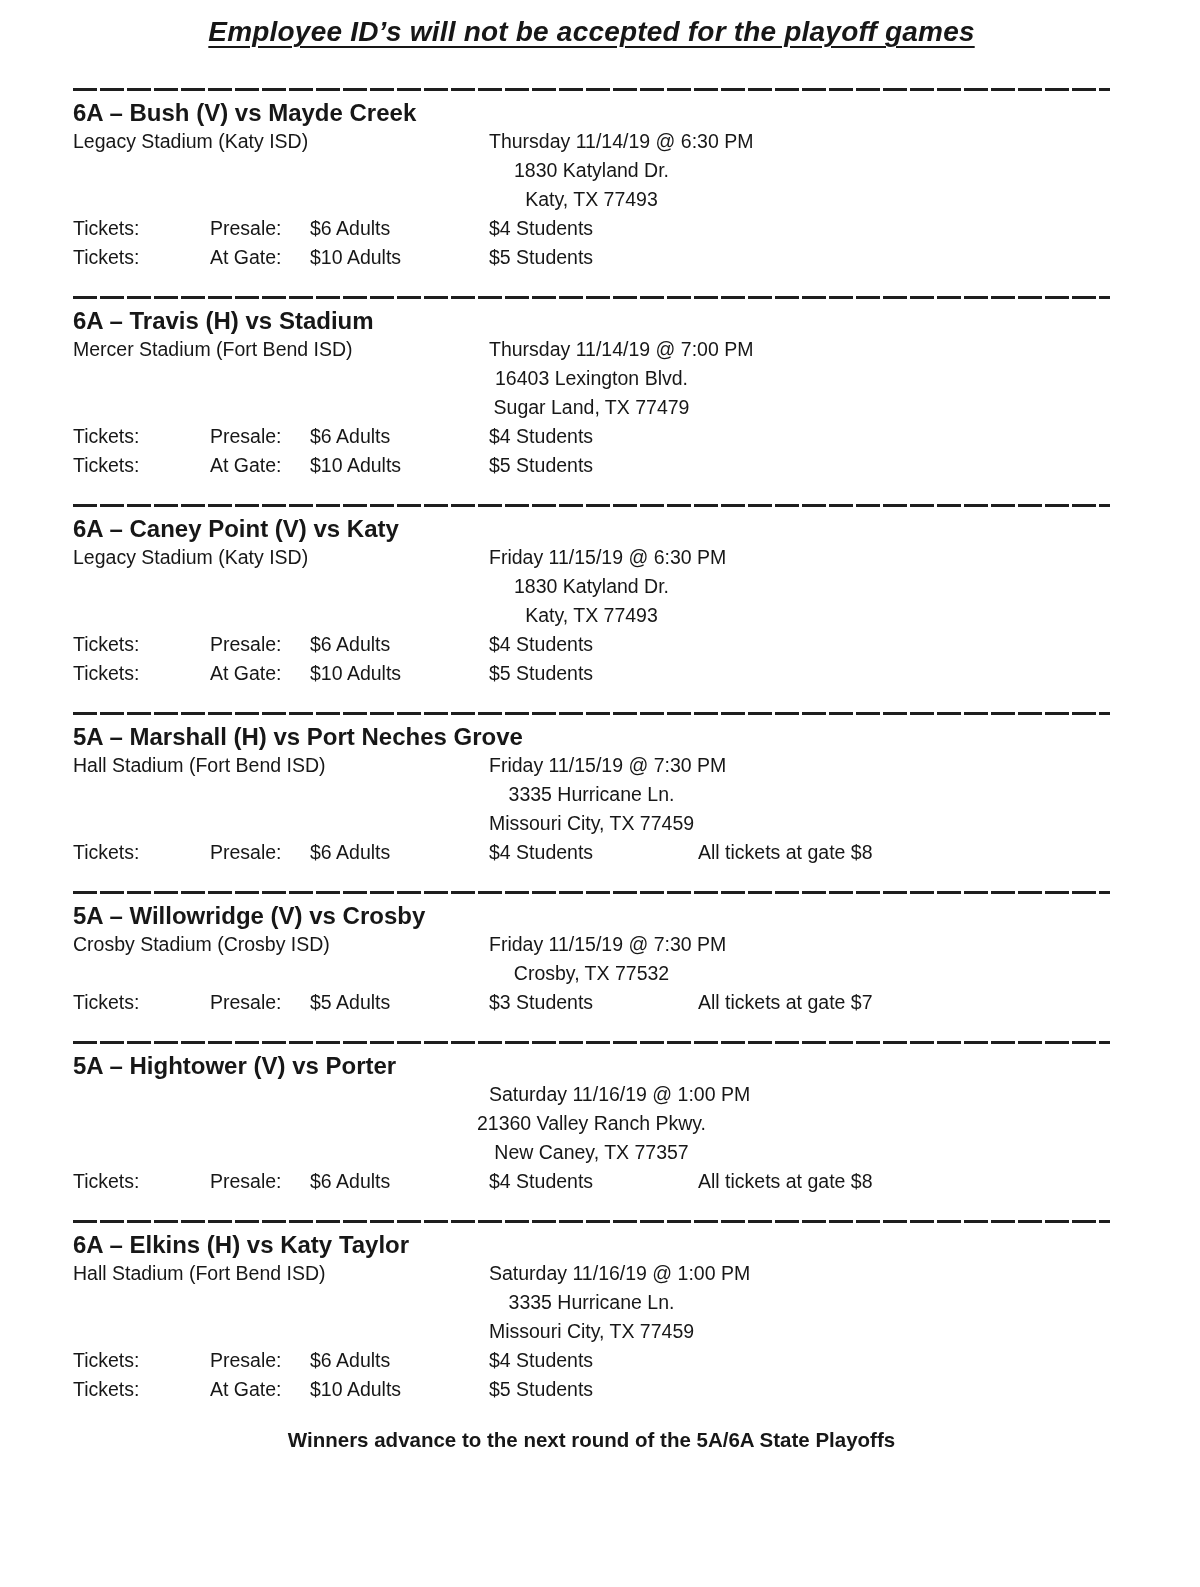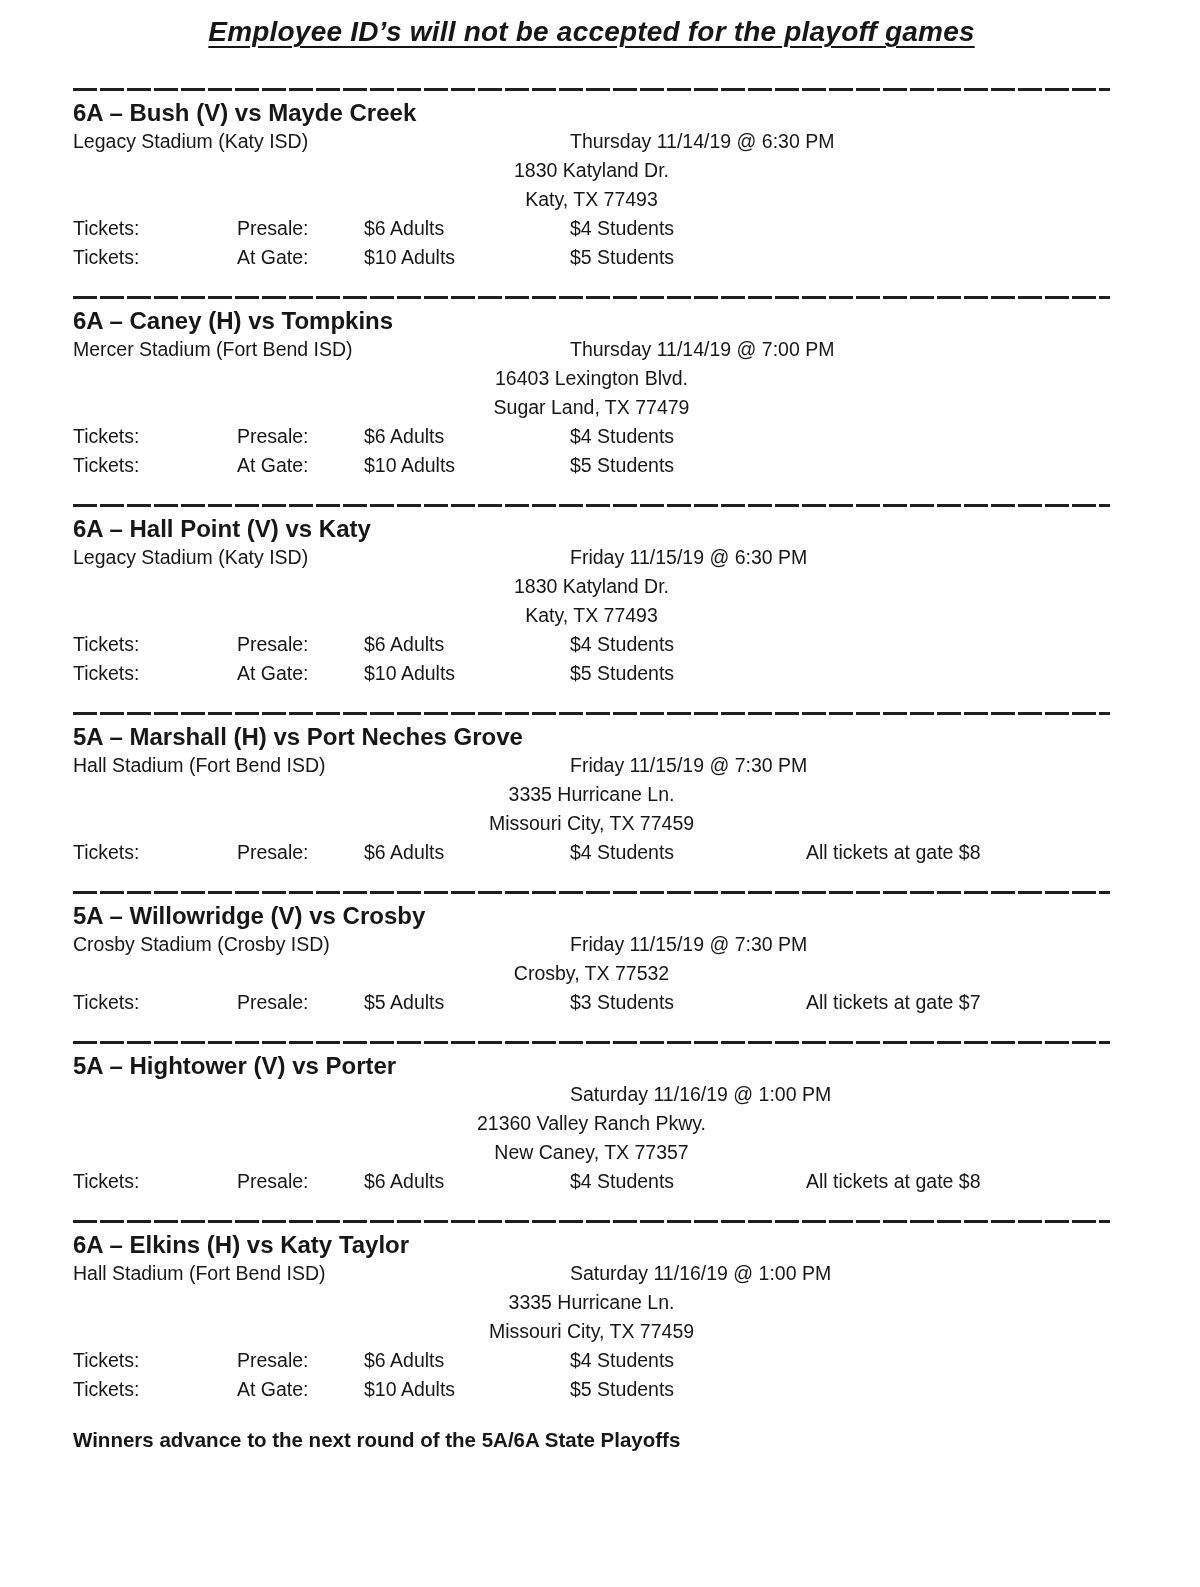--- a/index.html
+++ b/index.html
@@ -34,33 +34,32 @@
     margin-bottom: 7px;
   }
   .section { margin-bottom: 0; }
   .section-body { margin-bottom: 24px; }
   .row {
     display: grid;
     grid-template-columns: 137px 100px 179px 209px 1fr;
     font-size: 19.5px;
     line-height: 29px;
     white-space: nowrap;
-    gap: 27px;
   }
   .row .full { grid-column: 1 / 6; text-align: center; }
   .row .venue-cell { grid-column: 1 / 4; }
   .row .date-cell { grid-column: 4 / 6; }
   .matchup-row {
     font-weight: bold;
     font-size: 24px;
     line-height: 29px;
     white-space: nowrap;
   }
   .doc-footer {
-    text-align: left;
+    text-align: center;
     font-weight: bold;
     font-size: 20.5px;
     margin-top: 20px;
     white-space: nowrap;
   }
 </style>
 </head>
 <body>
 
 <div class="page">
@@ -94,21 +93,21 @@
         <span>$10 Adults</span>
         <span>$5 Students</span>
         <span></span>
       </div>
     </div>
   </div>
 
   <div class="section">
     <div class="separator"></div>
     <div class="section-body">
-      <div class="matchup-row">6A – Caney (H) vs Tompkins</div>
+      <div class="matchup-row">6A – Travis (H) vs Stadium</div>
       <div class="row">
         <span class="venue-cell">Mercer Stadium (Fort Bend ISD)</span>
         <span class="date-cell">Thursday 11/14/19 @ 7:00 PM</span>
       </div>
       <div class="row">
           <span class="full">16403 Lexington Blvd.</span>
         </div>
       <div class="row">
           <span class="full">Sugar Land, TX 77479</span>
         </div>
@@ -125,21 +124,21 @@
         <span>$10 Adults</span>
         <span>$5 Students</span>
         <span></span>
       </div>
     </div>
   </div>
 
   <div class="section">
     <div class="separator"></div>
     <div class="section-body">
-      <div class="matchup-row">6A – Hall Point (V) vs Katy</div>
+      <div class="matchup-row">6A – Caney Point (V) vs Katy</div>
       <div class="row">
         <span class="venue-cell">Legacy Stadium (Katy ISD)</span>
         <span class="date-cell">Friday 11/15/19 @ 6:30 PM</span>
       </div>
       <div class="row">
           <span class="full">1830 Katyland Dr.</span>
         </div>
       <div class="row">
           <span class="full">Katy, TX 77493</span>
         </div>

